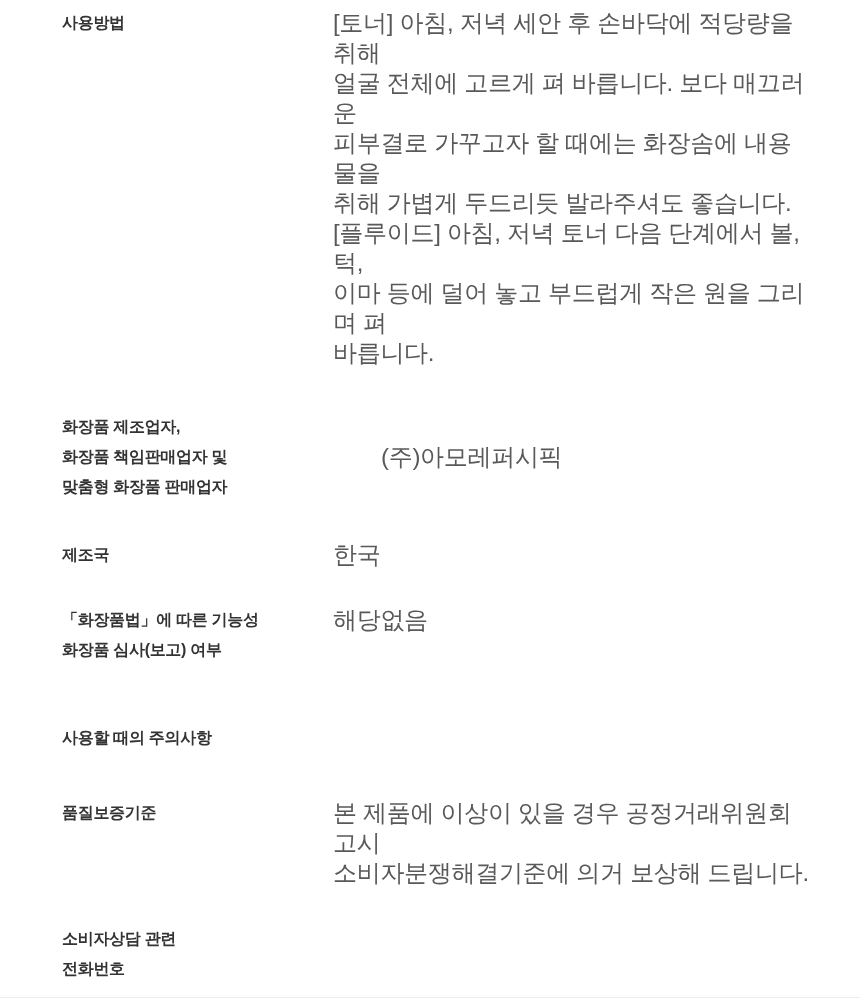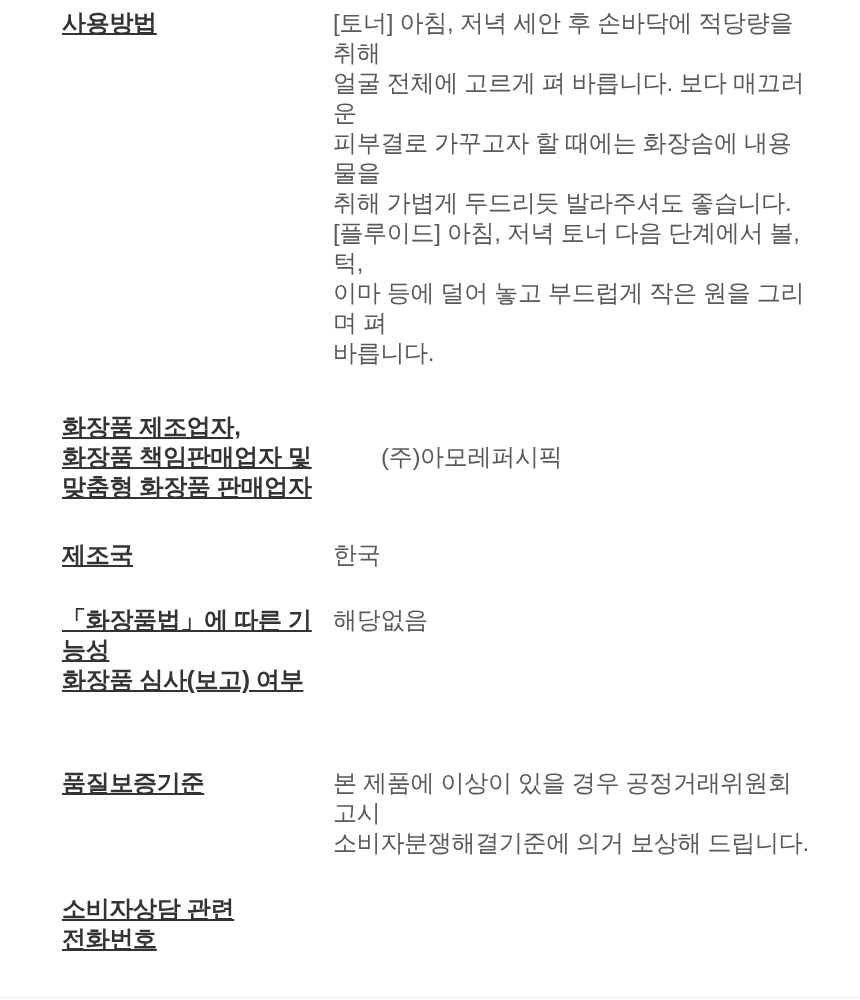--- a/index.html
+++ b/index.html
@@ -28,42 +28,41 @@
     display: flex;
     align-items: flex-start;
   }
   .info-row.v-center {
     align-items: center;
     gap: 48px;
   }
   .info-row .info-label {
     flex: none;
     width: 271px;
-    font-size: 24px;
+    font-size: 16px;
     line-height: 30px;
     font-weight: 700;
     color: var(--label-color);
     letter-spacing: -0.3px;
     white-space: pre-wrap;
-    text-decoration: underline;
   }
   .info-row .info-value {
     flex: 1;
     font-size: 24px;
     line-height: 30px;
     font-weight: 400;
     color: var(--value-color);
     letter-spacing: -0.3px;
     white-space: pre-wrap;
   }
   
   .info-row.r0 { margin-bottom: 44px; }
   .info-row.r1 { margin-bottom: 38px; }
   .info-row.r2 { margin-bottom: 35px; }
-  .info-row.r3 { margin-bottom: 28px; }
+  .info-row.r3 { margin-bottom: 58px; }
   .info-row.r4 { margin-bottom: 45px; }
   .info-row.r5 { margin-bottom: 36px; }
   .info-row.r6 { margin-bottom: 0; }
   .bottom-hairline {
     position: absolute;
     left: 0;
     bottom: 2px;
     width: 100%;
     border-top: 1px solid var(--divider-color);
   }
@@ -96,20 +95,21 @@
     <div class="info-value">한국</div>
   </div>
 
   <div class="info-row r3">
     <div class="info-label">「화장품법」에 따른 기능성
 화장품 심사(보고) 여부</div>
     <div class="info-value">해당없음</div>
   </div>
 
   <div class="info-row r4">
+    <div class="info-label">사용할 때의 주의사항</div>
   </div>
 
   <div class="info-row r5">
     <div class="info-label">품질보증기준</div>
     <div class="info-value">본 제품에 이상이 있을 경우 공정거래위원회 고시
 소비자분쟁해결기준에 의거 보상해 드립니다.</div>
   </div>
 
   <div class="info-row r6">
     <div class="info-label">소비자상담 관련

